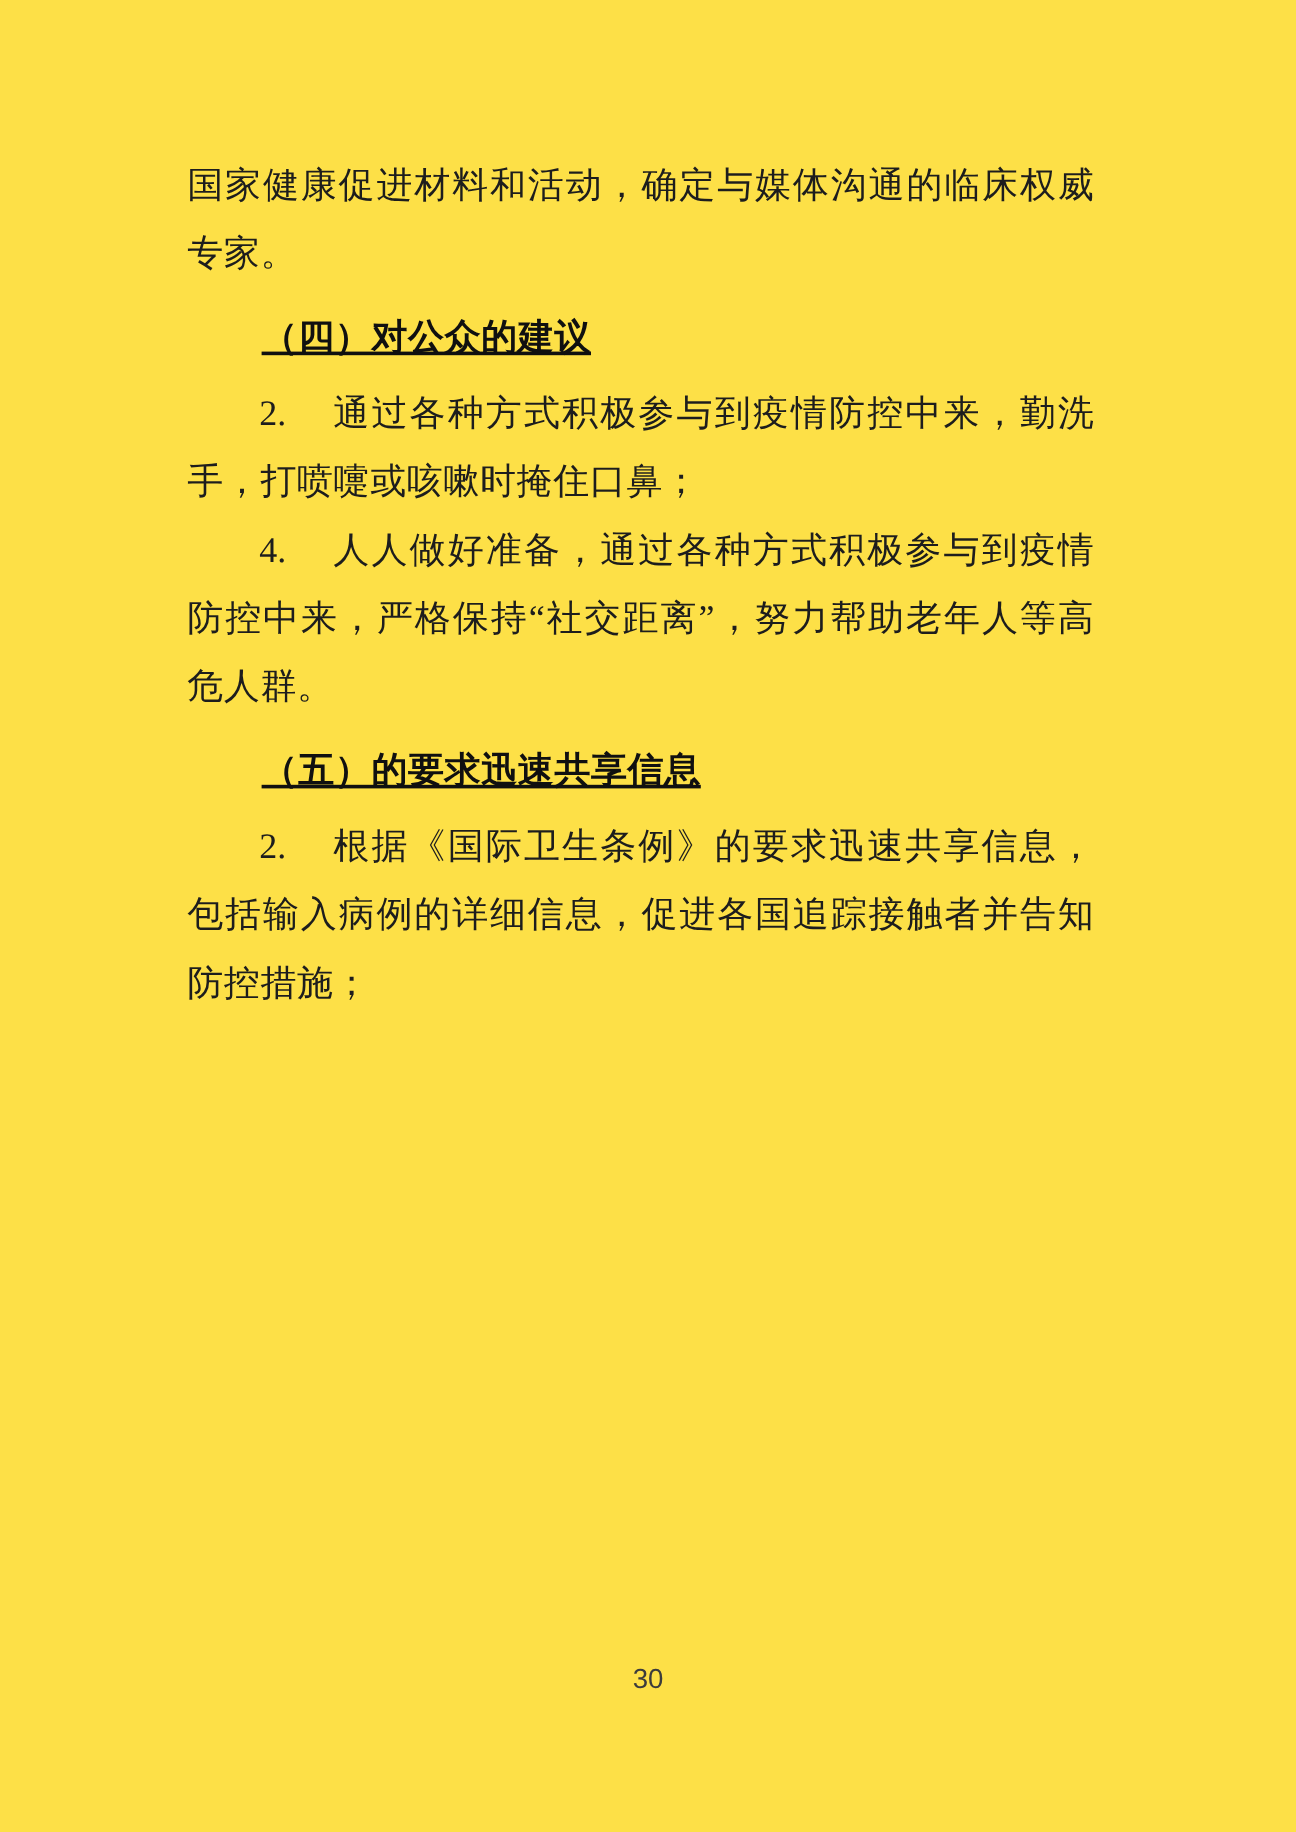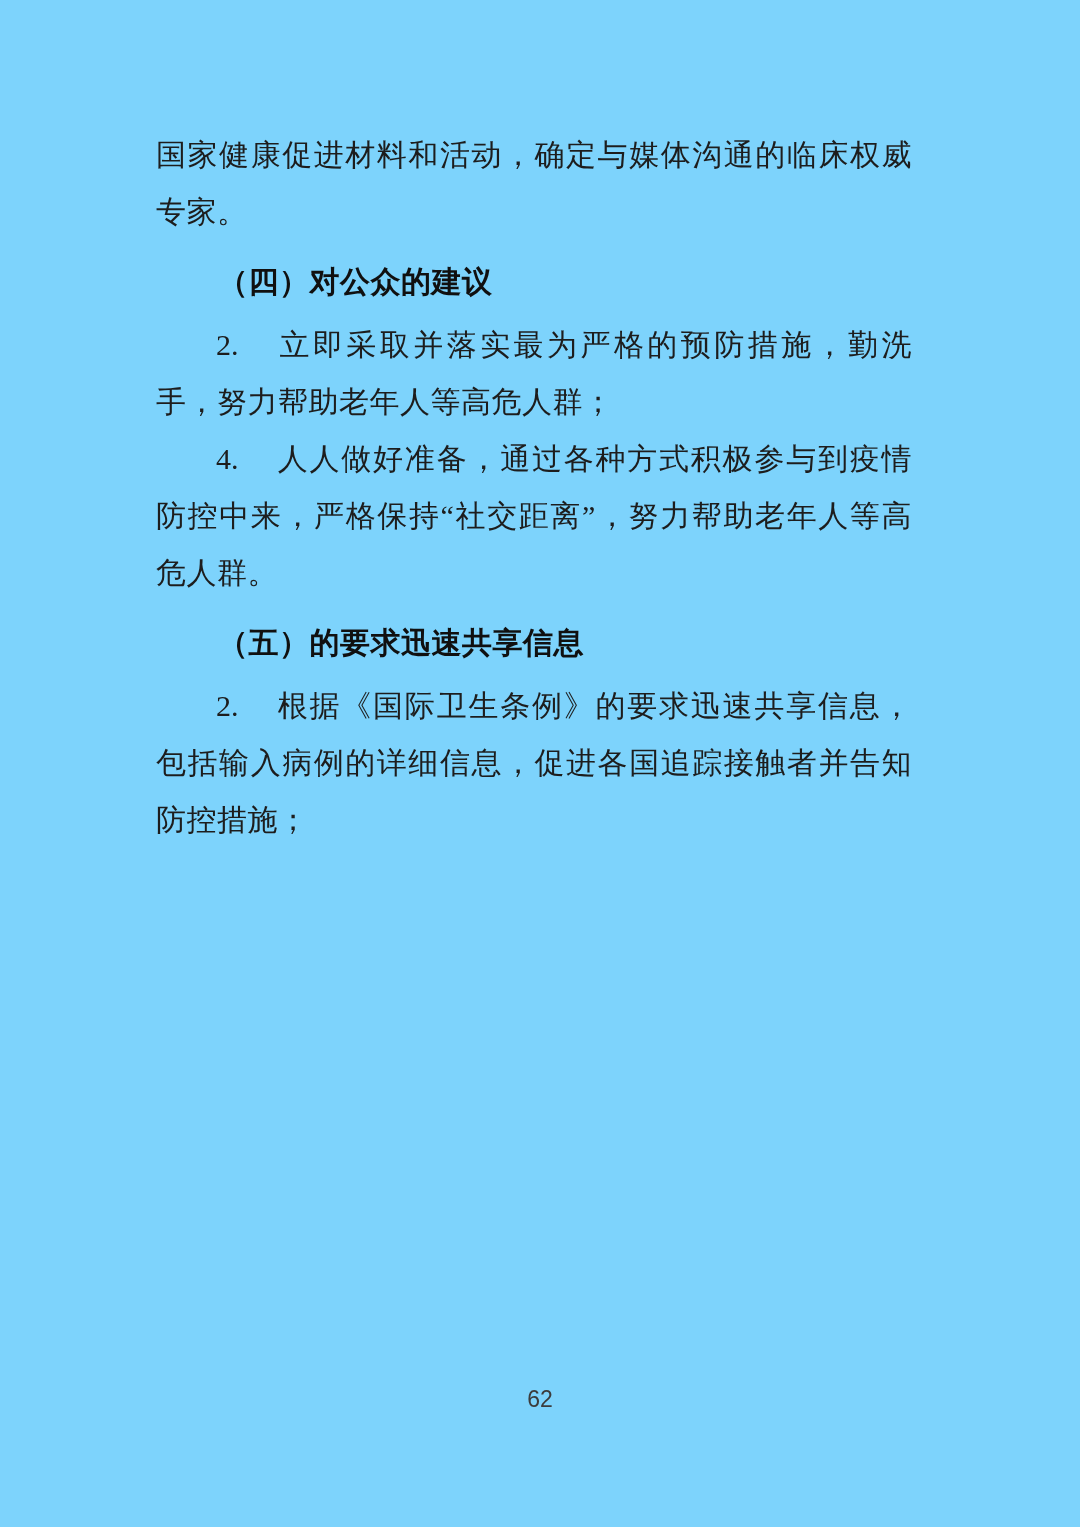--- a/index.html
+++ b/index.html
@@ -5,21 +5,21 @@
   html, body {
     margin: 0;
     padding: 0;
     background: #e9e9e9;
   }
   .page {
     position: relative;
     width: 1080px;
     height: 1527px;
     margin: 0 auto;
-    background: #7dd3fc;
+    background: #fde047;
     overflow: hidden;
     font-family: "Liberation Serif", "DejaVu Serif", serif;
     color: #1d1d1d;
   }
   .content {
     position: absolute;
     left: 156px;
     top: 126px;
     width: 756px;
     font-size: 30px;
@@ -33,20 +33,21 @@
   }
   .para.indent {
     text-indent: 60px;
   }
   .heading {
     margin: 13px 0 6px 0;
     font-weight: 700;
     text-indent: 62px;
     color: #101010;
     text-align: left;
+    text-decoration: underline;
   }
   .num {
     padding-right: 38px;
     letter-spacing: 0;
   }
   .page-number {
     position: absolute;
     top: 1386px;
     left: 0;
     width: 100%;
@@ -60,27 +61,27 @@
 <body>
 
 <div class="page">
   <div class="content">
 
     <p class="para">国家健康促进材料和活动，确定与媒体沟通的临床权威专家。</p>
 
     <p class="para heading">（四）对公众的建议</p>
 
 
-    <p class="para indent"><span class="num">2.</span><span>立即采取并落实最为严格的预防措施，勤洗手，努力帮助老年人等高危人群；</span></p>
+    <p class="para indent"><span class="num">2.</span><span>通过各种方式积极参与到疫情防控中来，勤洗手，打喷嚏或咳嗽时掩住口鼻；</span></p>
 
 
     <p class="para indent"><span class="num">4.</span><span>人人做好准备，通过各种方式积极参与到疫情防控中来，严格保持“社交距离”，努力帮助老年人等高危人群。</span></p>
 
     <p class="para heading">（五）的要求迅速共享信息</p>
 
 
     <p class="para indent"><span class="num">2.</span><span>根据《国际卫生条例》的要求迅速共享信息，包括输入病例的详细信息，促进各国追踪接触者并告知防控措施；</span></p>
 
 
   </div>
 
-  <div class="page-number">62</div>
+  <div class="page-number">30</div>
 </div>
 
 </body></html>

